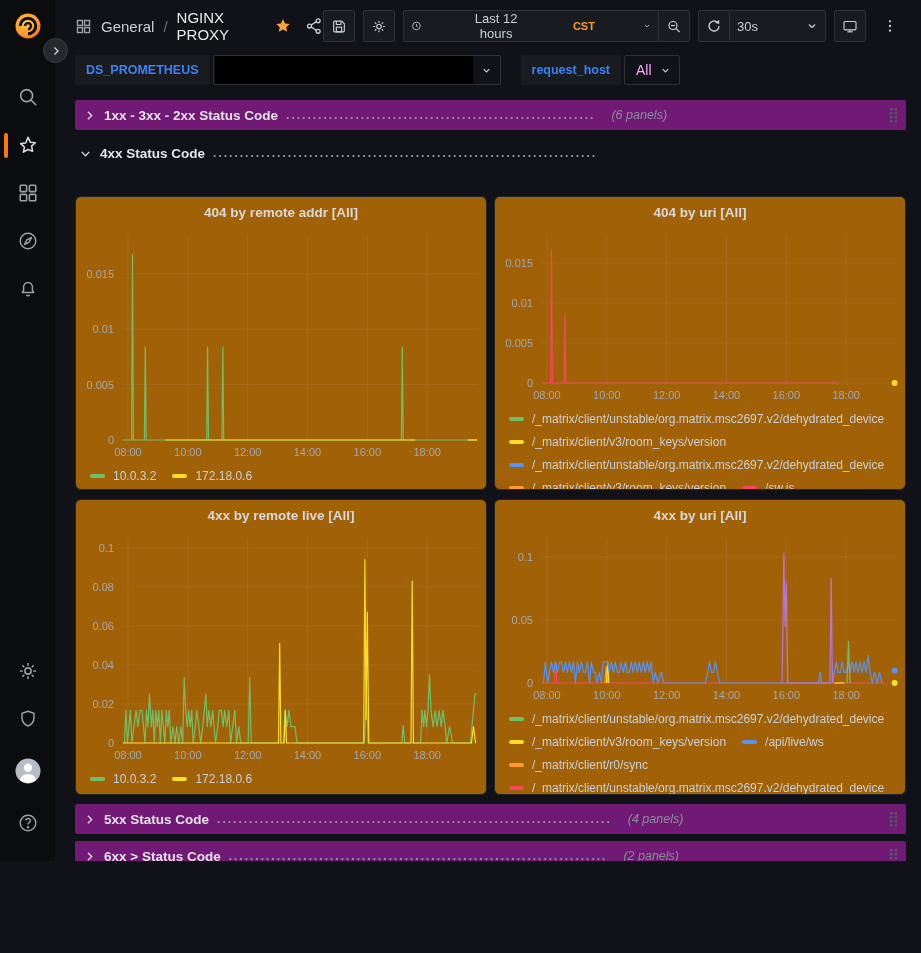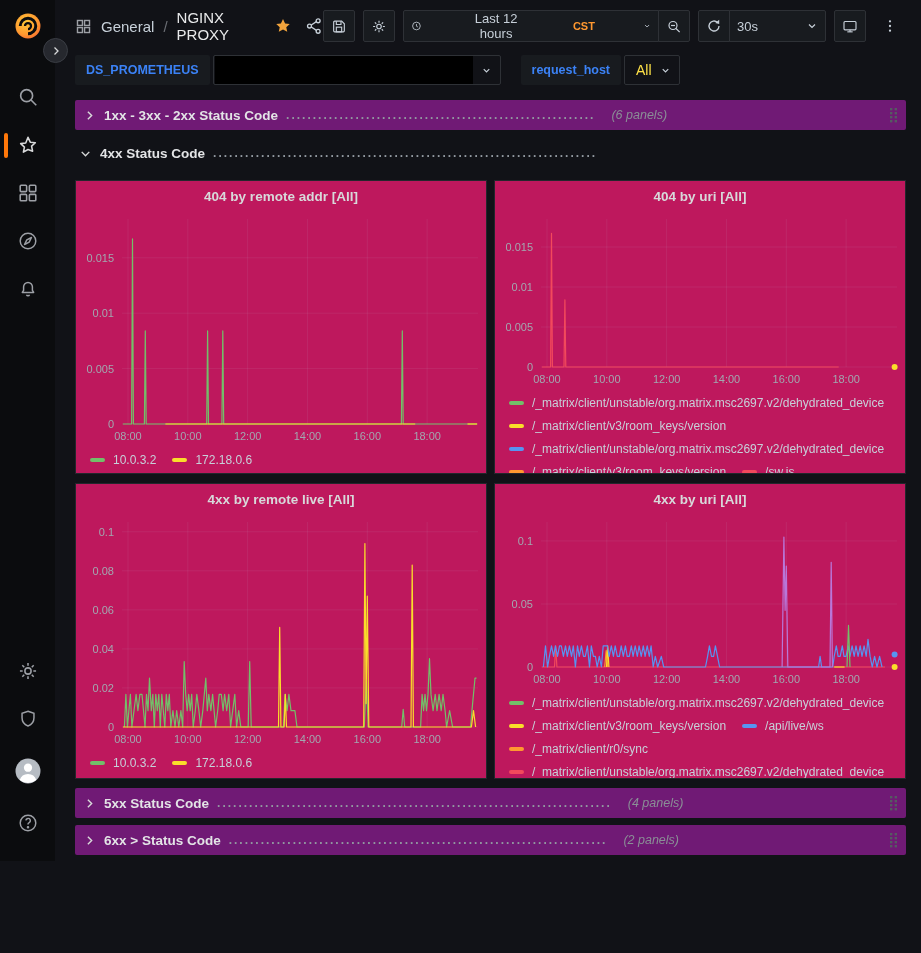--- a/index.html
+++ b/index.html
@@ -62,40 +62,40 @@
   .var-label {
     height:30px; display:flex; align-items:center; padding:0 11px;
     background:#181b1f; color:#3b82f6; font-weight:700; font-size:12.5px; border-radius:2px;
   }
   .var-select {
     height:30px; border:1px solid #2e3136; border-radius:2px; background:#111217;
     display:flex; align-items:center; cursor:pointer;
   }
   .redacted { width:258px; height:28px; background:#000; margin:0 0 0 1px; }
   .chev { color:#c7d0d9; display:flex; padding:0 8px; }
-  .var-select.all-select { padding-left:11px; color:#fde047; font-size:14px; }
+  .var-select.all-select { padding-left:11px; color:#f0abfc; font-size:14px; }
 
   
   .dash { flex:1; overflow:hidden; padding-top:6px; }
   .row-head {
     height:30px; display:flex; align-items:center; gap:8px; padding:0 8px;
     border-radius:2px; margin-bottom:8px; cursor:pointer;
   }
   .row-head.collapsed { background:#701a75; }
-  .row-head.expanded { margin-bottom:12px; padding-left:4px; }
+  .row-head.expanded { margin-bottom:28px; padding-left:4px; }
   .row-chev { display:flex; color:#d8d9da; flex:none; }
   .row-title { font-size:13.5px; font-weight:700; color:#e3e4e6; white-space:nowrap; }
   .row-dots { color:#9299a1; font-size:12px; font-weight:700; letter-spacing:2px;
     white-space:nowrap; overflow:hidden; }
   .row-count { font-size:12.5px; font-style:italic; color:#8a8e96; margin-left:8px; white-space:nowrap; }
   .row-grip { margin-left:auto; color:#565a62; display:flex; cursor:grab; }
 
   .panels-grid { display:grid; grid-template-columns:1fr 1fr; gap:7px; margin-bottom:9px; }
   .panel {
-    background:#be185d; border:1px solid #24262c; border-radius:0;
+    background:#a16207; border:1px solid #24262c; border-radius:6px;
     display:flex; flex-direction:column; overflow:hidden;
   }
   .panel.h1 { height:294px; }
   .panel.h2 { height:296px; }
   .panel-title {
     height:30px; flex:none; display:flex; align-items:center; justify-content:center;
     font-size:13.5px; font-weight:700; color:#d8d9da; cursor:pointer;
   }
   .chart { width:100%; flex:none; cursor:crosshair; }
   .chart svg { display:block; font-family:inherit; }

